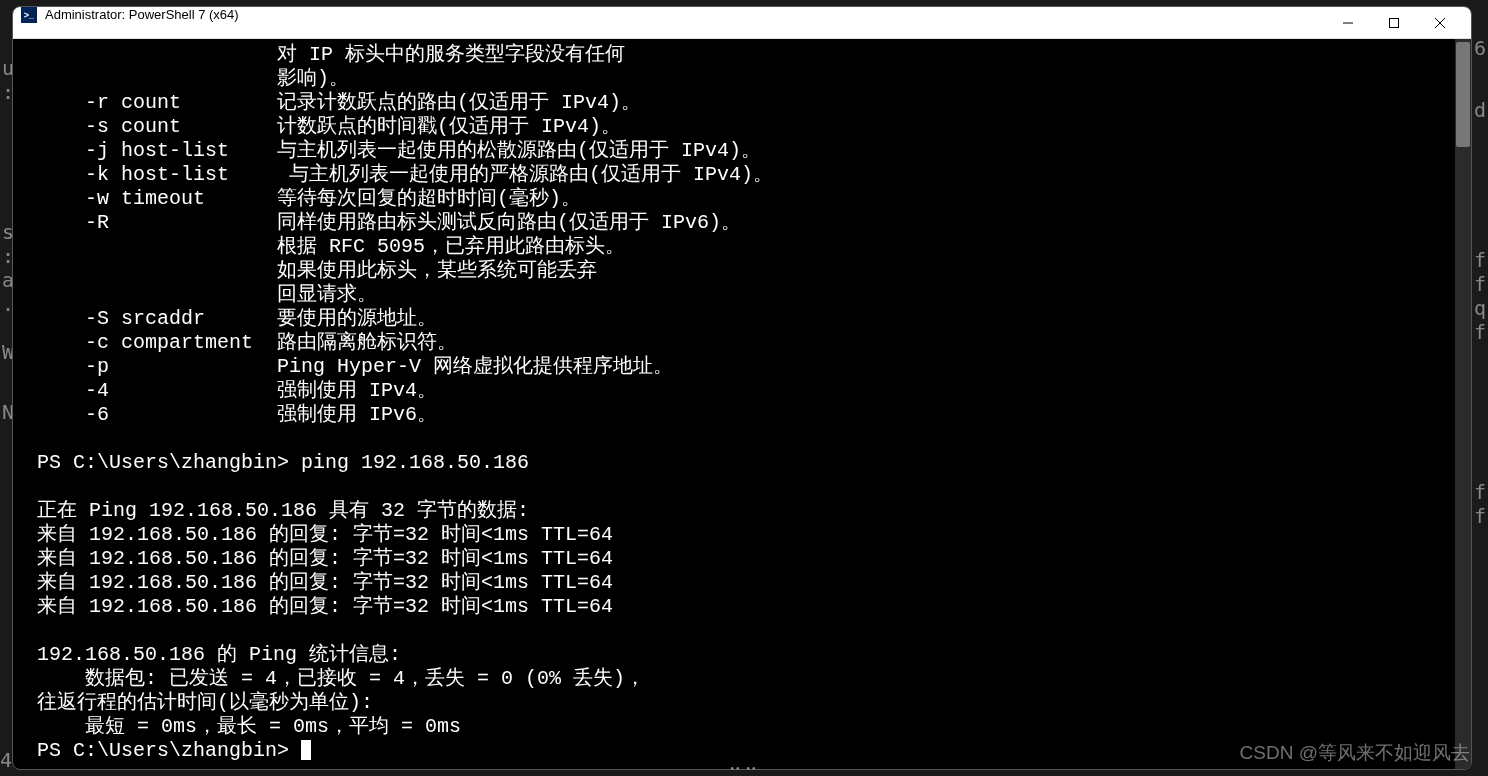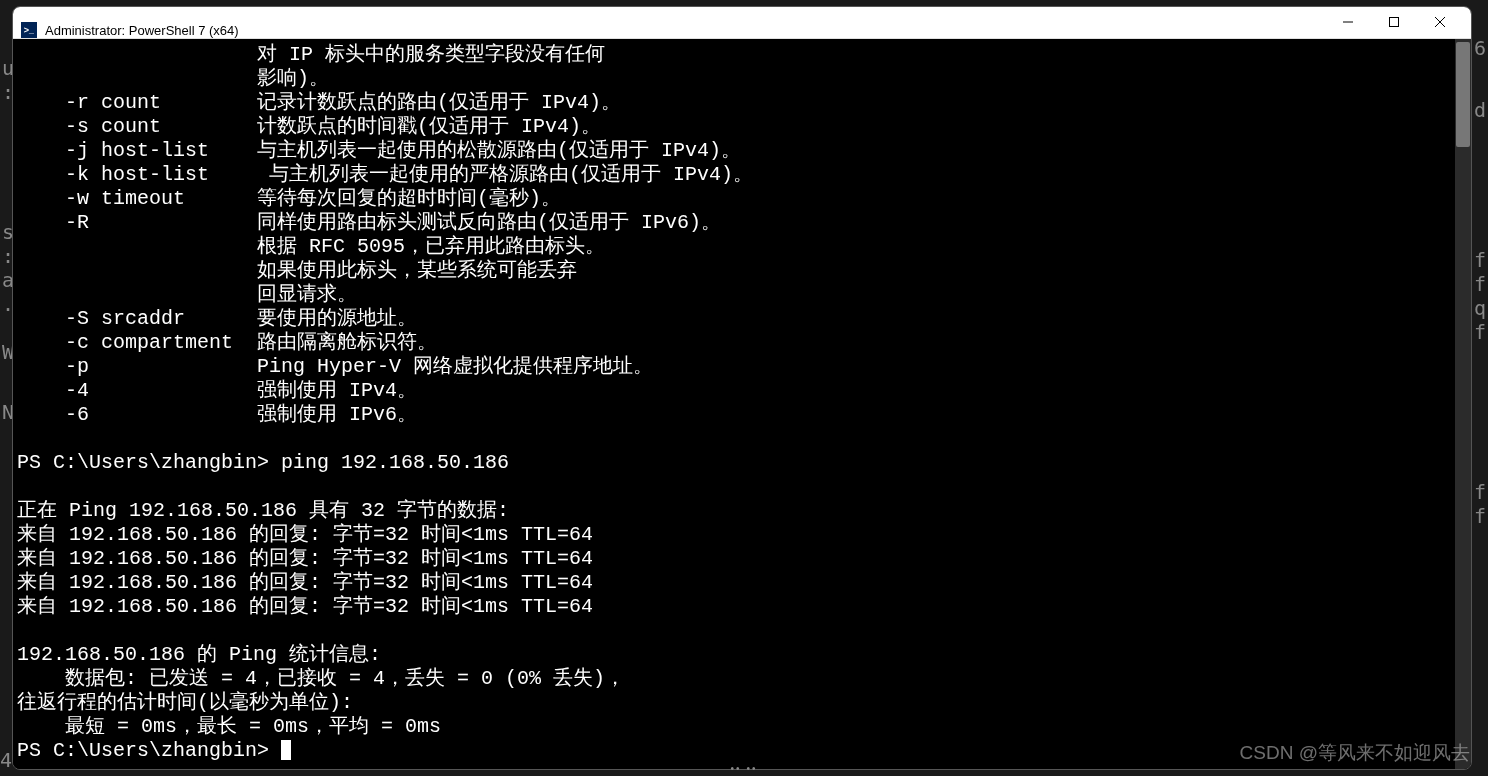--- a/index.html
+++ b/index.html
@@ -31,21 +31,21 @@
       border: 1px solid #555;
       border-radius: 8px;
       overflow: hidden;
       display: flex;
       flex-direction: column;
     }
     .titlebar {
       height: 32px;
       background: #fff;
       display: flex;
-      align-items: flex-end;
+      align-items: flex-start;
       padding: 0 8px;
       flex-shrink: 0;
       border-bottom: 1px solid #e0e0e0;
     }
     .titlebar-icon {
       width: 16px;
       height: 16px;
       background: #012456;
       margin-right: 8px;
       display: flex;
@@ -77,20 +77,21 @@
       display: flex;
       align-items: center;
       justify-content: center;
       cursor: pointer;
       color: #000;
     }
     .terminal-body {
       flex: 1;
       display: flex;
       overflow: hidden;
+      margin-left: 20px;
     }
     .terminal-content {
       flex: 1;
       background: #000;
       color: #fff;
       font-family: "NSimSun", "SimSun", Consolas, "Courier New", monospace;
       font-size: 20px;
       line-height: 24px;
       padding: 4px 4px;
       white-space: pre;

